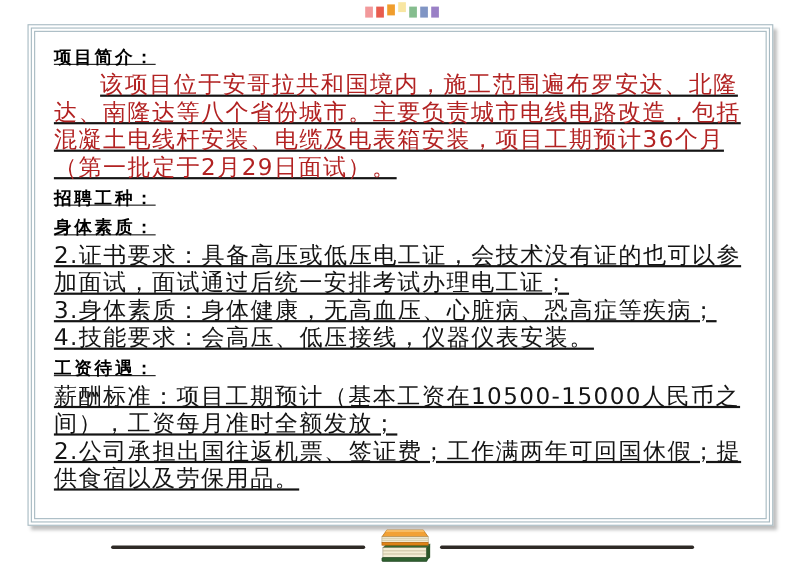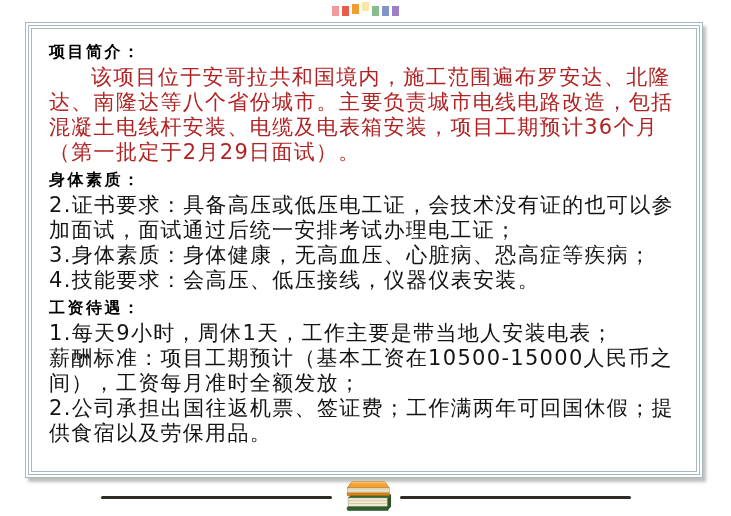--- a/index.html
+++ b/index.html
@@ -21,21 +21,21 @@
   .top-deco .sq{width:7px;height:10px;display:inline-block;}
   .top-deco .sq:nth-child(3){margin-top:-2px;}
   .top-deco .sq:nth-child(4){margin-top:-4px;height:9px;}
 
   
   .box{position:absolute;left:25px;top:22px;width:678px;height:456px;}
   .f1{height:100%;box-sizing:border-box;border:1px solid var(--frame-border,#a6b9c1);
       padding:2px;background:#ffffff;box-shadow:3px 4px 3px rgba(110,110,110,0.45);}
   .f2{height:100%;box-sizing:border-box;border:1px solid var(--frame-border,#a6b9c1);padding:2px;}
   .f3{height:100%;box-sizing:border-box;border:1px solid var(--frame-border,#a6b9c1);
-      padding:8px 16px 8px 17px;overflow:hidden;}
+      padding:8px 16px 8px 17px;overflow:hidden;text-decoration:underline;}
 
   h2.hd{
     font-size:16px;line-height:25px;margin:2px 0 1px;
     font-weight:bold;color:#000;letter-spacing:2.5px;
   }
   p.bd{
     font-size:21px;line-height:25px;margin:0;
     letter-spacing:1.3px;color:#141414;
   }
   p.red{color:var(--accent-red,#b22222);text-indent:2em;}
@@ -64,28 +64,28 @@
     </div>
 
   <div class="box">
     <div class="f1">
       <div class="f2">
         <div class="f3">
 
           <h2 class="hd">项目简介：</h2>
           <p class="bd red" style="color: rgb(178, 34, 34);">该项目位于安哥拉共和国境内，施工范围遍布罗安达、北隆达、南隆达等八个省份城市。主要负责城市电线电路改造，包括混凝土电线杆安装、电缆及电表箱安装，项目工期预计36个月（第一批定于2月29日面试）。</p>
 
+          <h2 class="hd">招聘工种：</h2>
 
           <h2 class="hd">身体素质：</h2>
           <p class="bd">2.证书要求：具备高压或低压电工证，会技术没有证的也可以参加面试，面试通过后统一安排考试办理电工证；</p>
           <p class="bd">3.身体素质：身体健康，无高血压、心脏病、恐高症等疾病；</p>
           <p class="bd">4.技能要求：会高压、低压接线，仪器仪表安装。</p>
 
           <h2 class="hd">工资待遇：</h2>
-          <p class="bd">1.每天9小时，周休1天，工作主要是带当地人安装电表；</p>
           <p class="bd">薪酬标准：项目工期预计（基本工资在10500-15000人民币之间），工资每月准时全额发放；</p>
           <p class="bd">2.公司承担出国往返机票、签证费；工作满两年可回国休假；提供食宿以及劳保用品。</p>
 
         </div>
       </div>
     </div>
   </div>
 
   <div class="bottom-deco">
     <div class="hline"></div>

